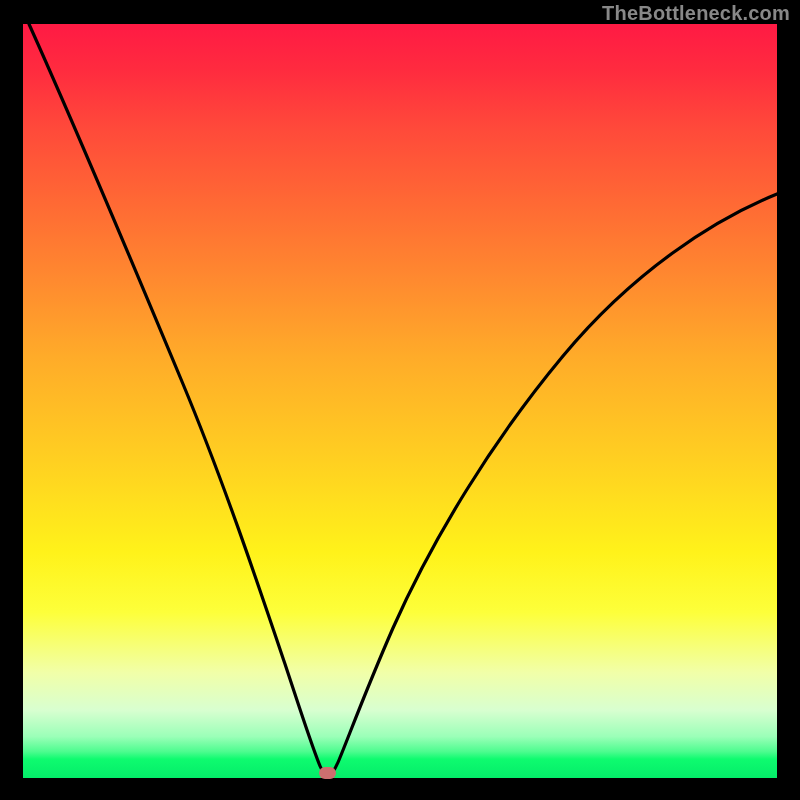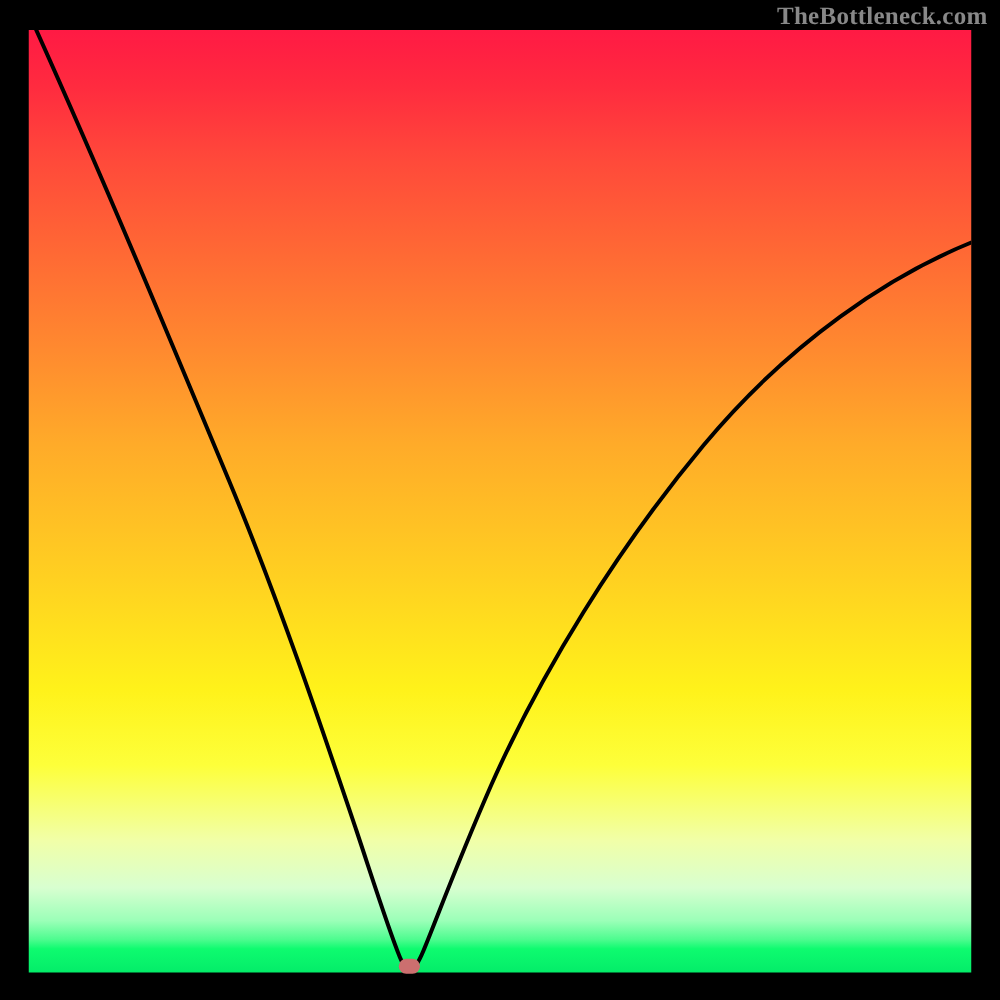--- a/index.html
+++ b/index.html
@@ -39,21 +39,21 @@
       #9bffb8 94.5%,
       #4dfc8f 96.5%,
       #0efb6f 97.5%,
       #04ec69 100%
     );
   }
   .watermark {
     position: absolute;
     top: 2px;
     right: 10px;
-    font-family: Liberation Serif, serif;
+    font-family: Liberation Sans, sans-serif;
     font-size: 20px;
     font-weight: bold;
     color: #888888;
     letter-spacing: 0.2px;
   }
   svg.curve {
     position: absolute;
     left: 0;
     top: 0;
     width: 754px;

